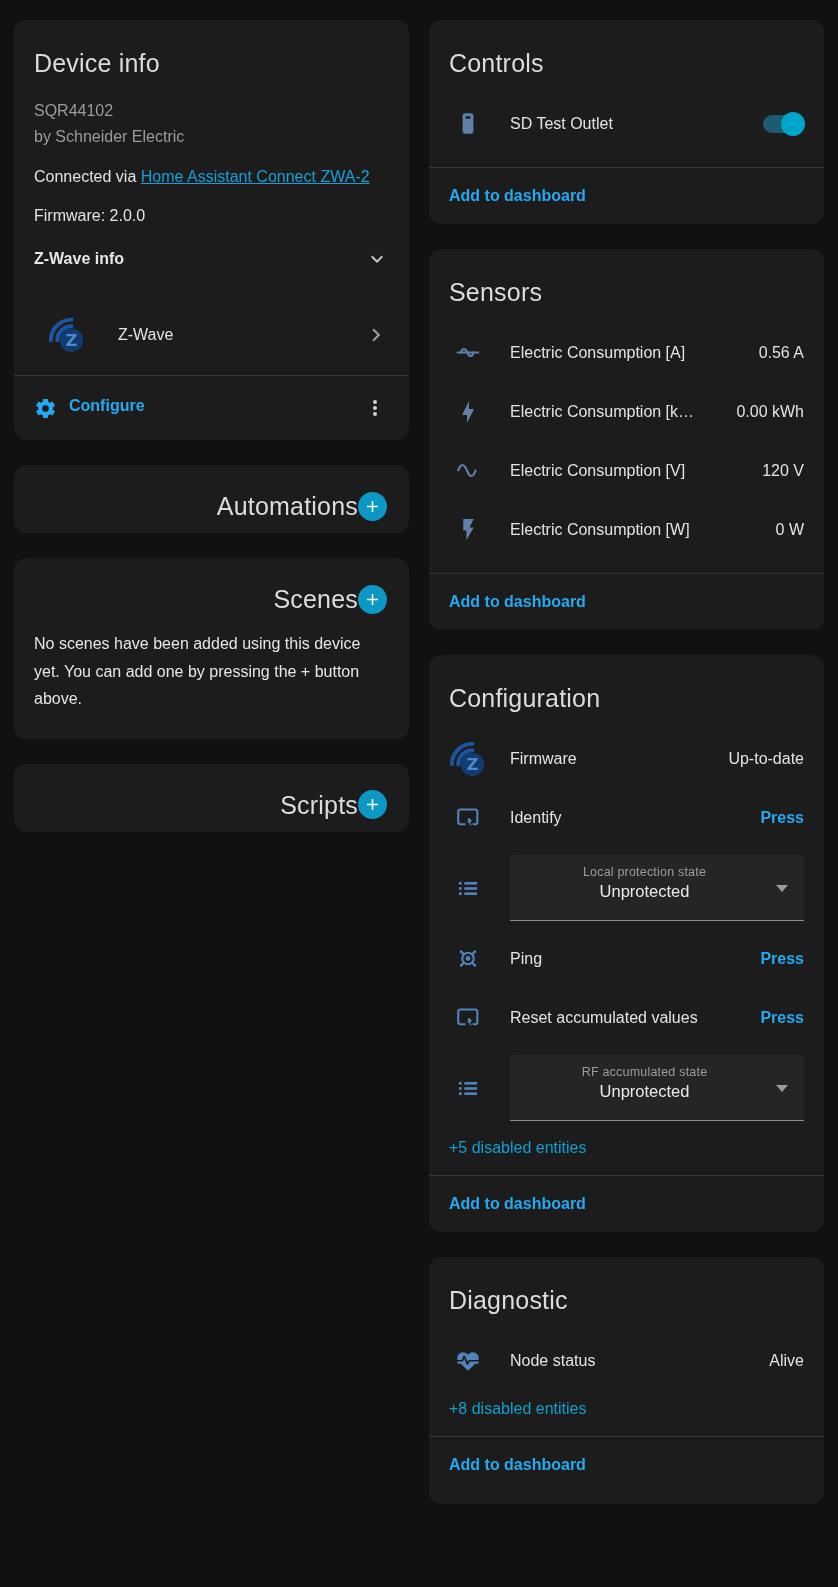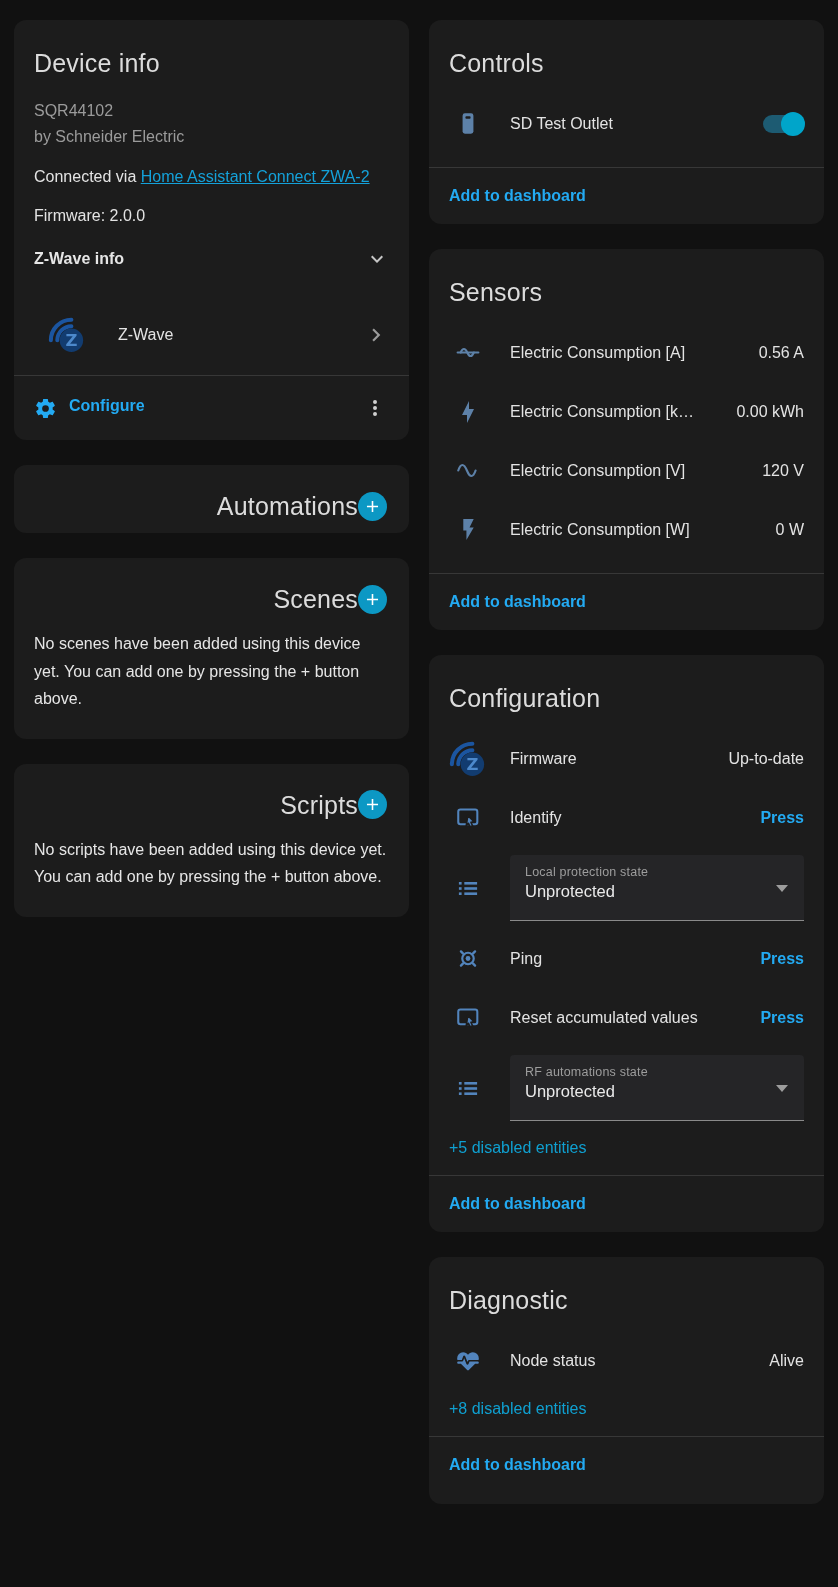--- a/index.html
+++ b/index.html
@@ -28,21 +28,21 @@
   .row-name { font-size:16px; color:#e3e3e3; white-space:nowrap; overflow:hidden; text-overflow:ellipsis; flex:1 1 auto; }
   .row-value { margin-left:14px; font-size:16px; color:#e3e3e3; white-space:nowrap; flex:0 0 auto; }
   .row-action { font-size:16px; font-weight:700; color:#23aaf2; white-space:nowrap; flex:0 0 auto; cursor:pointer; }
 
   .icon-steel { color:#5d81a8; }
   .icon-config { color:#5284bc; }
 
   
   .select-row { display:flex; align-items:center; margin:8px 0; }
   .select-field { flex:1 1 auto; position:relative; background:#252527; border-radius:4px 4px 0 0;
-                  border-bottom:1px solid #8a8a8a; padding:10px 40px 11px 15px; min-height:66px; cursor:pointer; }
+                  border-bottom:1px solid #8a8a8a; padding:10px 40px 11px 15px; min-height:66px; cursor:pointer;text-align:center; }
   .select-label { font-size:12.5px; color:#9d9d9d; letter-spacing:.2px; margin-bottom:3px; }
   .select-value { font-size:16.5px; color:#eaeaea; }
   .select-caret { position:absolute; right:16px; top:50%; margin-top:-3px; width:0; height:0;
                   border-left:6px solid transparent; border-right:6px solid transparent; border-top:7px solid #9d9d9d; }
 
   
   .card-footer { border-top:1px solid rgba(255,255,255,.12); margin-top:14px; padding:19px 20px; }
   .bold-link { color:#23aaf2; font-size:16px; font-weight:700; text-decoration:none; cursor:pointer; }
   .muted-link { color:#0fa0d1; font-size:16px; text-decoration:none; cursor:pointer; }
   .disabled-entities { padding:10px 20px 18px 20px; }
@@ -215,21 +215,20 @@
 
     <section class="card">
       <div class="empty-header">
         <h2 class="card-title">Scripts</h2>
         <span class="plus-btn">
           <svg width="19" height="19" viewBox="0 0 24 24">
               <use href="#i-plus"></use>
             </svg>
         </span>
       </div>
-      <div class="empty-text">No scripts have been added using this device yet. You can add one by pressing the + button above.</div>
     </section>
 
   </div>
 
   <div class="col">
 
     <section class="card">
       <div class="card-header">
         <h2 class="card-title">Controls</h2>
       </div>
@@ -357,21 +356,21 @@
           <span class="row-action">Press</span>
         </div>
 
         <div class="select-row">
           <span class="row-icon icon-config">
             <svg width="27" height="27" viewBox="0 0 24 24">
                 <use href="#i-list"></use>
               </svg>
           </span>
           <div class="select-field">
-            <div class="select-label">RF automations state</div>
+            <div class="select-label">RF accumulated state</div>
             <div class="select-value">Unprotected</div>
             <span class="select-caret"></span>
           </div>
         </div>
 
       </div>
       <div class="disabled-entities">
         <a class="muted-link">+5 disabled entities</a>
       </div>
       <div class="card-footer" style="margin-top:0">

